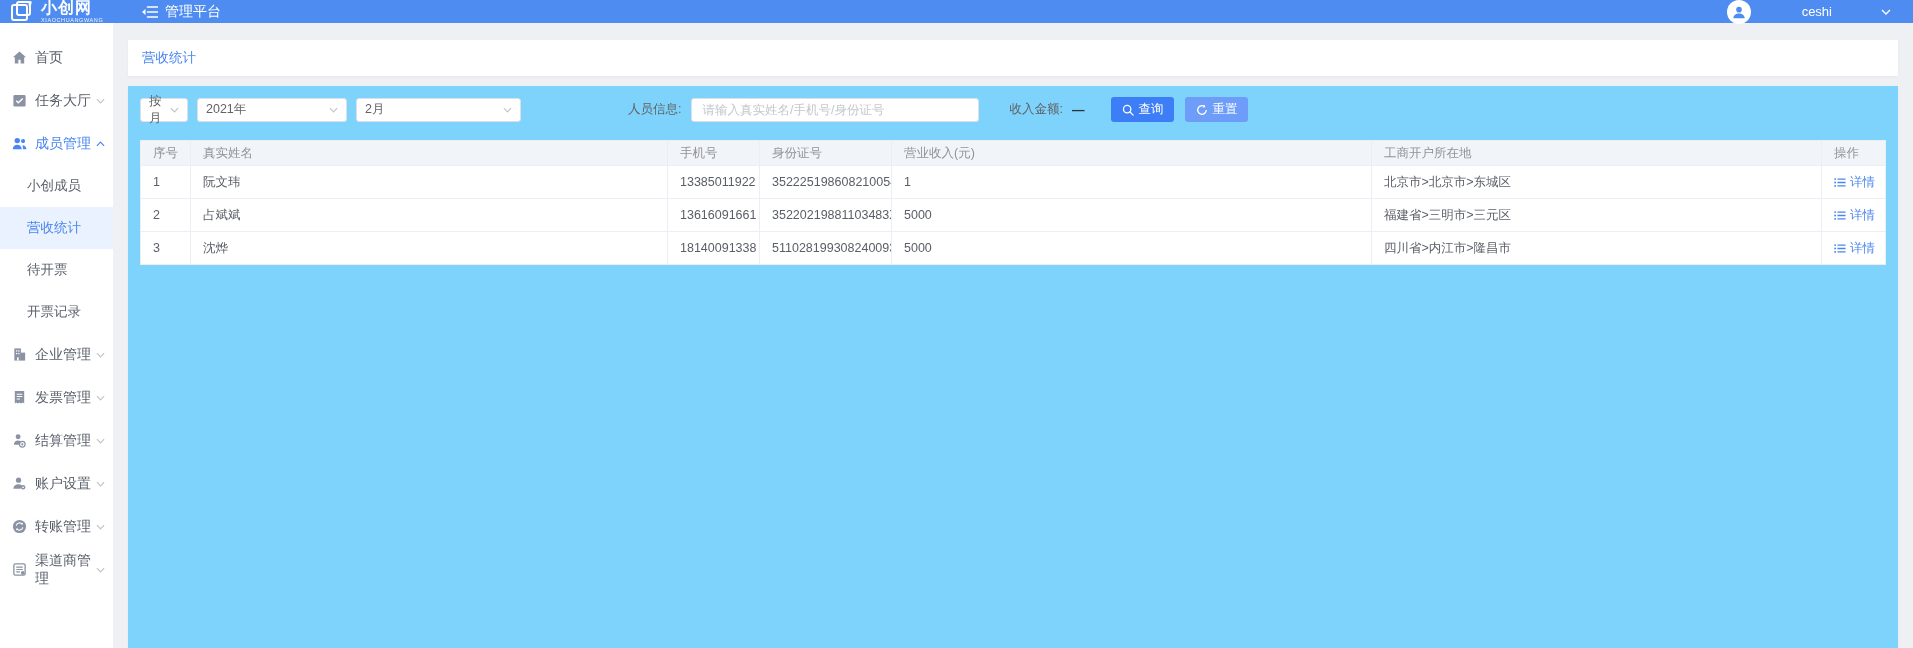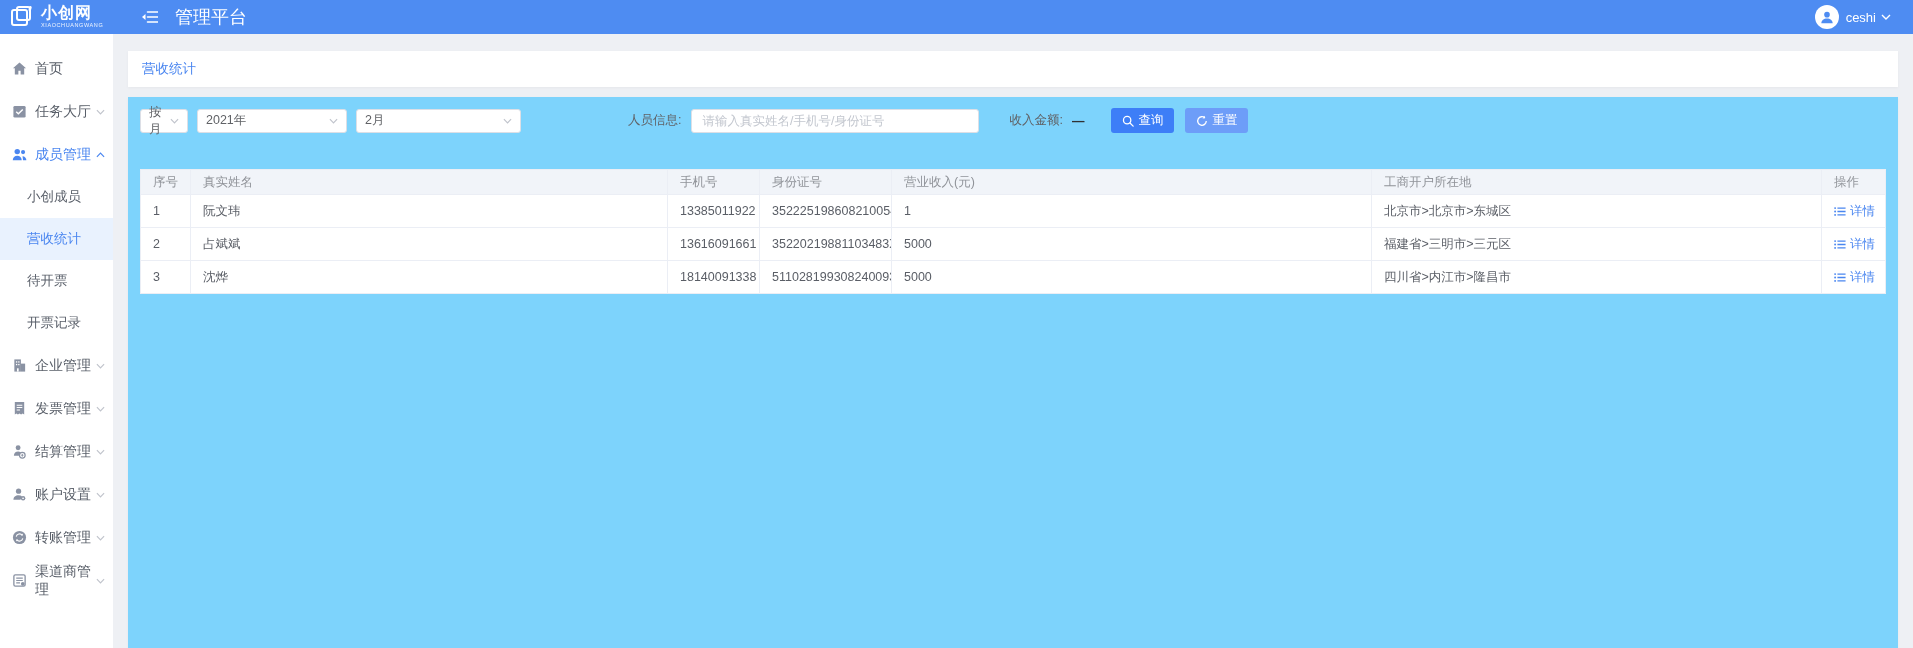--- a/index.html
+++ b/index.html
@@ -1,29 +1,29 @@
 <!DOCTYPE html>
 <html style="--header-bg: #4e8cf2; --accent: #4a86f0; --search-btn: #3d7ef7; --reset-btn: #6d9df8; --active-item-bg: #e9f2fe; --content-bg: #eef0f4; --table-header-bg: #f1f4f9;"><head>
 <meta charset="utf-8">
 <style>
   * { box-sizing: border-box; margin: 0; padding: 0; }
   html,body { width:1913px; height:648px; overflow:hidden;
     font-family:"Liberation Sans","DejaVu Sans",sans-serif;
     background: var(--content-bg, #eef0f4); color:#5a5e66; }
 
   
-  .topbar { height:34px; background:var(--header-bg,#4e8cf2); display:flex; align-items:center; color:#fff; }
+  .topbar { height:23px; background:var(--header-bg,#4e8cf2); display:flex; align-items:center; color:#fff; }
   .logo { width:113px; display:flex; align-items:center; padding-left:9px; }
   .logo-mark { width:26px; height:26px; margin-right:6px; flex:none; }
   .logo-txt { line-height:1; }
   .logo-title { font-size:16px; font-weight:bold; letter-spacing:1px; }
   .logo-sub { font-size:5.5px; letter-spacing:.6px; margin-top:2px; opacity:.9; }
   .fold-btn { margin-left:28px; display:flex; align-items:center; cursor:pointer; }
-  .app-title { font-size:18px; margin-left:17px; }
-  .topbar-right { margin-left:auto; display:flex; align-items:center; padding-right:22px; cursor:pointer; }
+  .app-title { font-size:14px; margin-left:7px; }
+  .topbar-right { margin-left:auto; display:flex; align-items:center; padding-right:22px; cursor:pointer;gap:44px; }
   .avatar { width:24px; height:24px; border-radius:50%; background:#fff; display:flex; align-items:center; justify-content:center; margin-right:7px; }
   .user-name { font-size:13px; margin-right:5px; }
 
   
   .layout { display:flex; height:646px; }
   .sidebar { width:113px; background:#fff; padding-top:13px; flex:none; }
   .main { flex:1; padding:17px 15px 14px 15px; display:flex; flex-direction:column; overflow:hidden; }
 
   
   .sitem { height:43px; display:flex; align-items:center; padding:0 8px 0 12px; font-size:14px; cursor:pointer; color:#595f69; }
@@ -56,21 +56,21 @@
   .inp-person { width:288px; margin-left:10px; }
   .inp-start  { width:236px; margin-left:10px; }
   .inp-end    { width:245px; }
   .dash { margin:0 9px; color:#303133; font-weight:bold; }
   .btn { height:25px; border:none; border-radius:3px; color:#fff; font-size:12.5px; display:flex; align-items:center; padding:0 11px; cursor:pointer; font-family:inherit; }
   .btn svg { margin-right:4px; }
   .btn-search { background:var(--search-btn,#3d7ef7); margin-left:18px; }
   .btn-reset  { background:var(--reset-btn,#6d9df8); margin-left:11px; }
 
   
-  table { width:100%; border-collapse:collapse; margin-top:36px; table-layout:fixed; }
+  table { width:100%; border-collapse:collapse; margin-top:18px; table-layout:fixed; }
   th, td { border:1px solid #ebeef5; padding:0 12px; text-align:left; overflow:hidden; white-space:nowrap; }
   th { background:var(--table-header-bg,#f1f4f9); color:#909399; font-weight:normal; font-size:12.5px; height:25px; }
   td { height:33px; font-size:12.5px; color:#5a5e66; background:#fff; }
   .detail-link { color:var(--accent,#4a86f0); display:inline-flex; align-items:center; cursor:pointer; text-decoration:none; }
   .detail-link svg { margin-right:4px; }
 </style>
 </head>
 <body>
 
 <div class="topbar">

